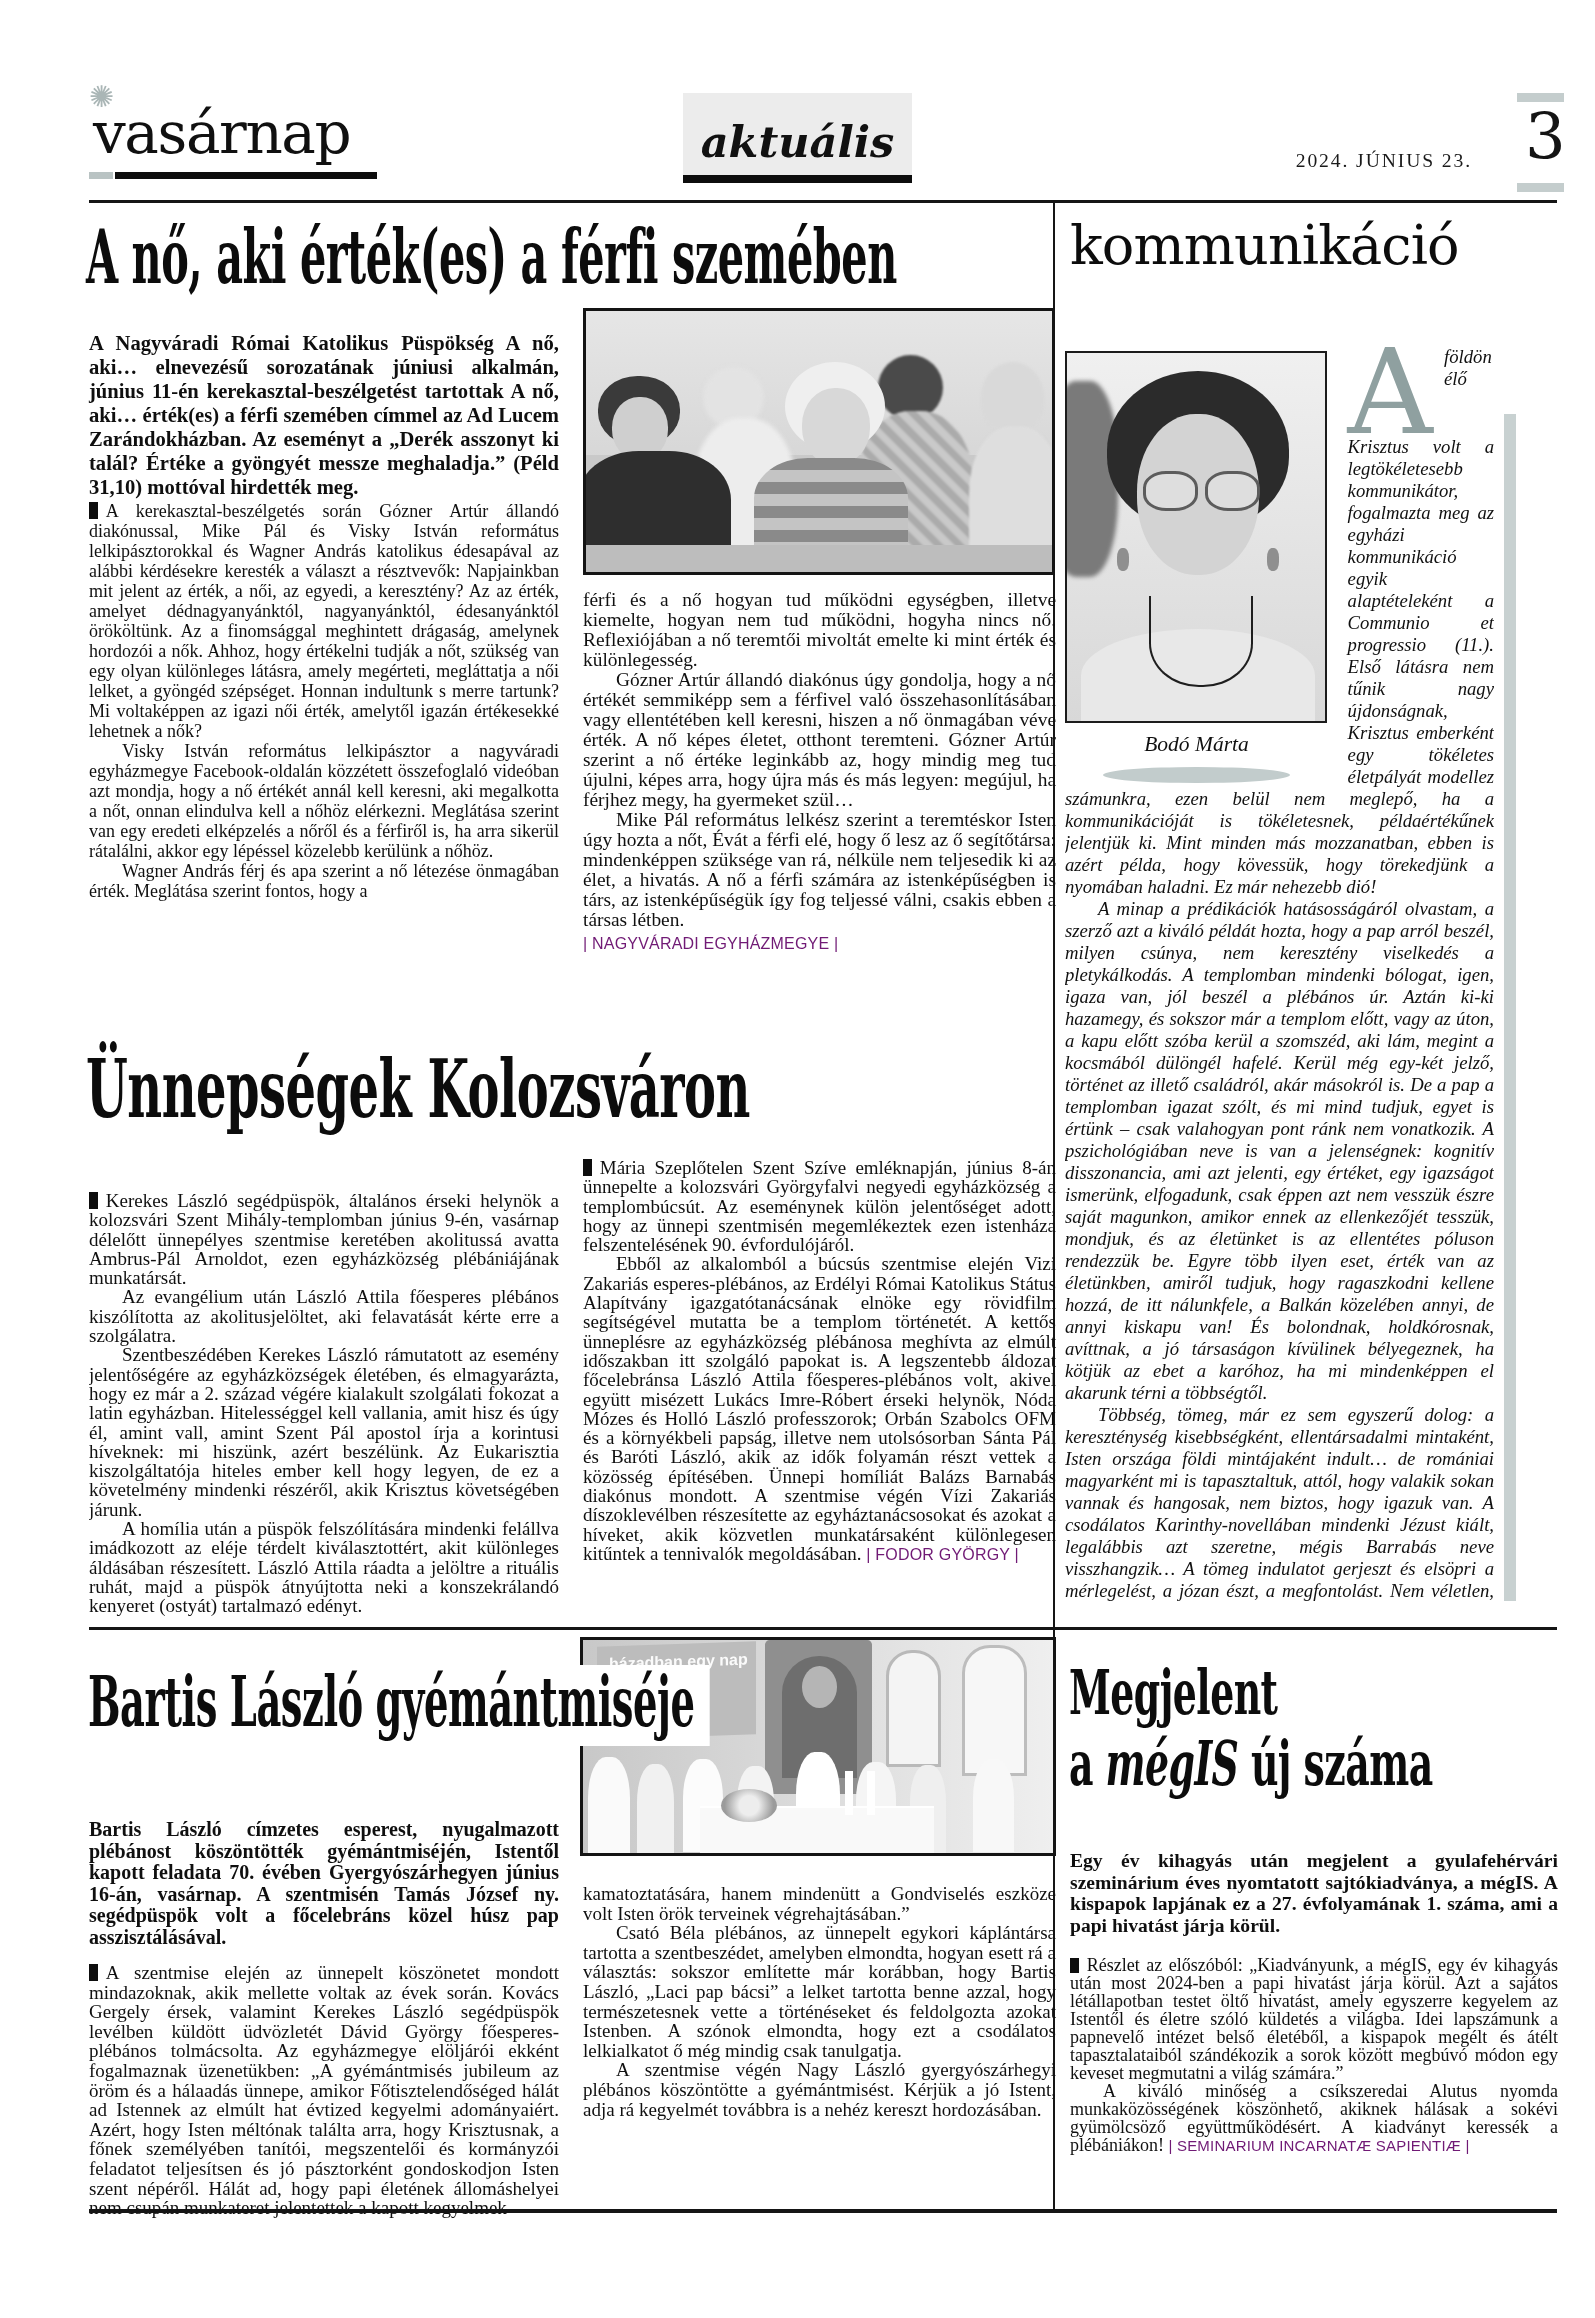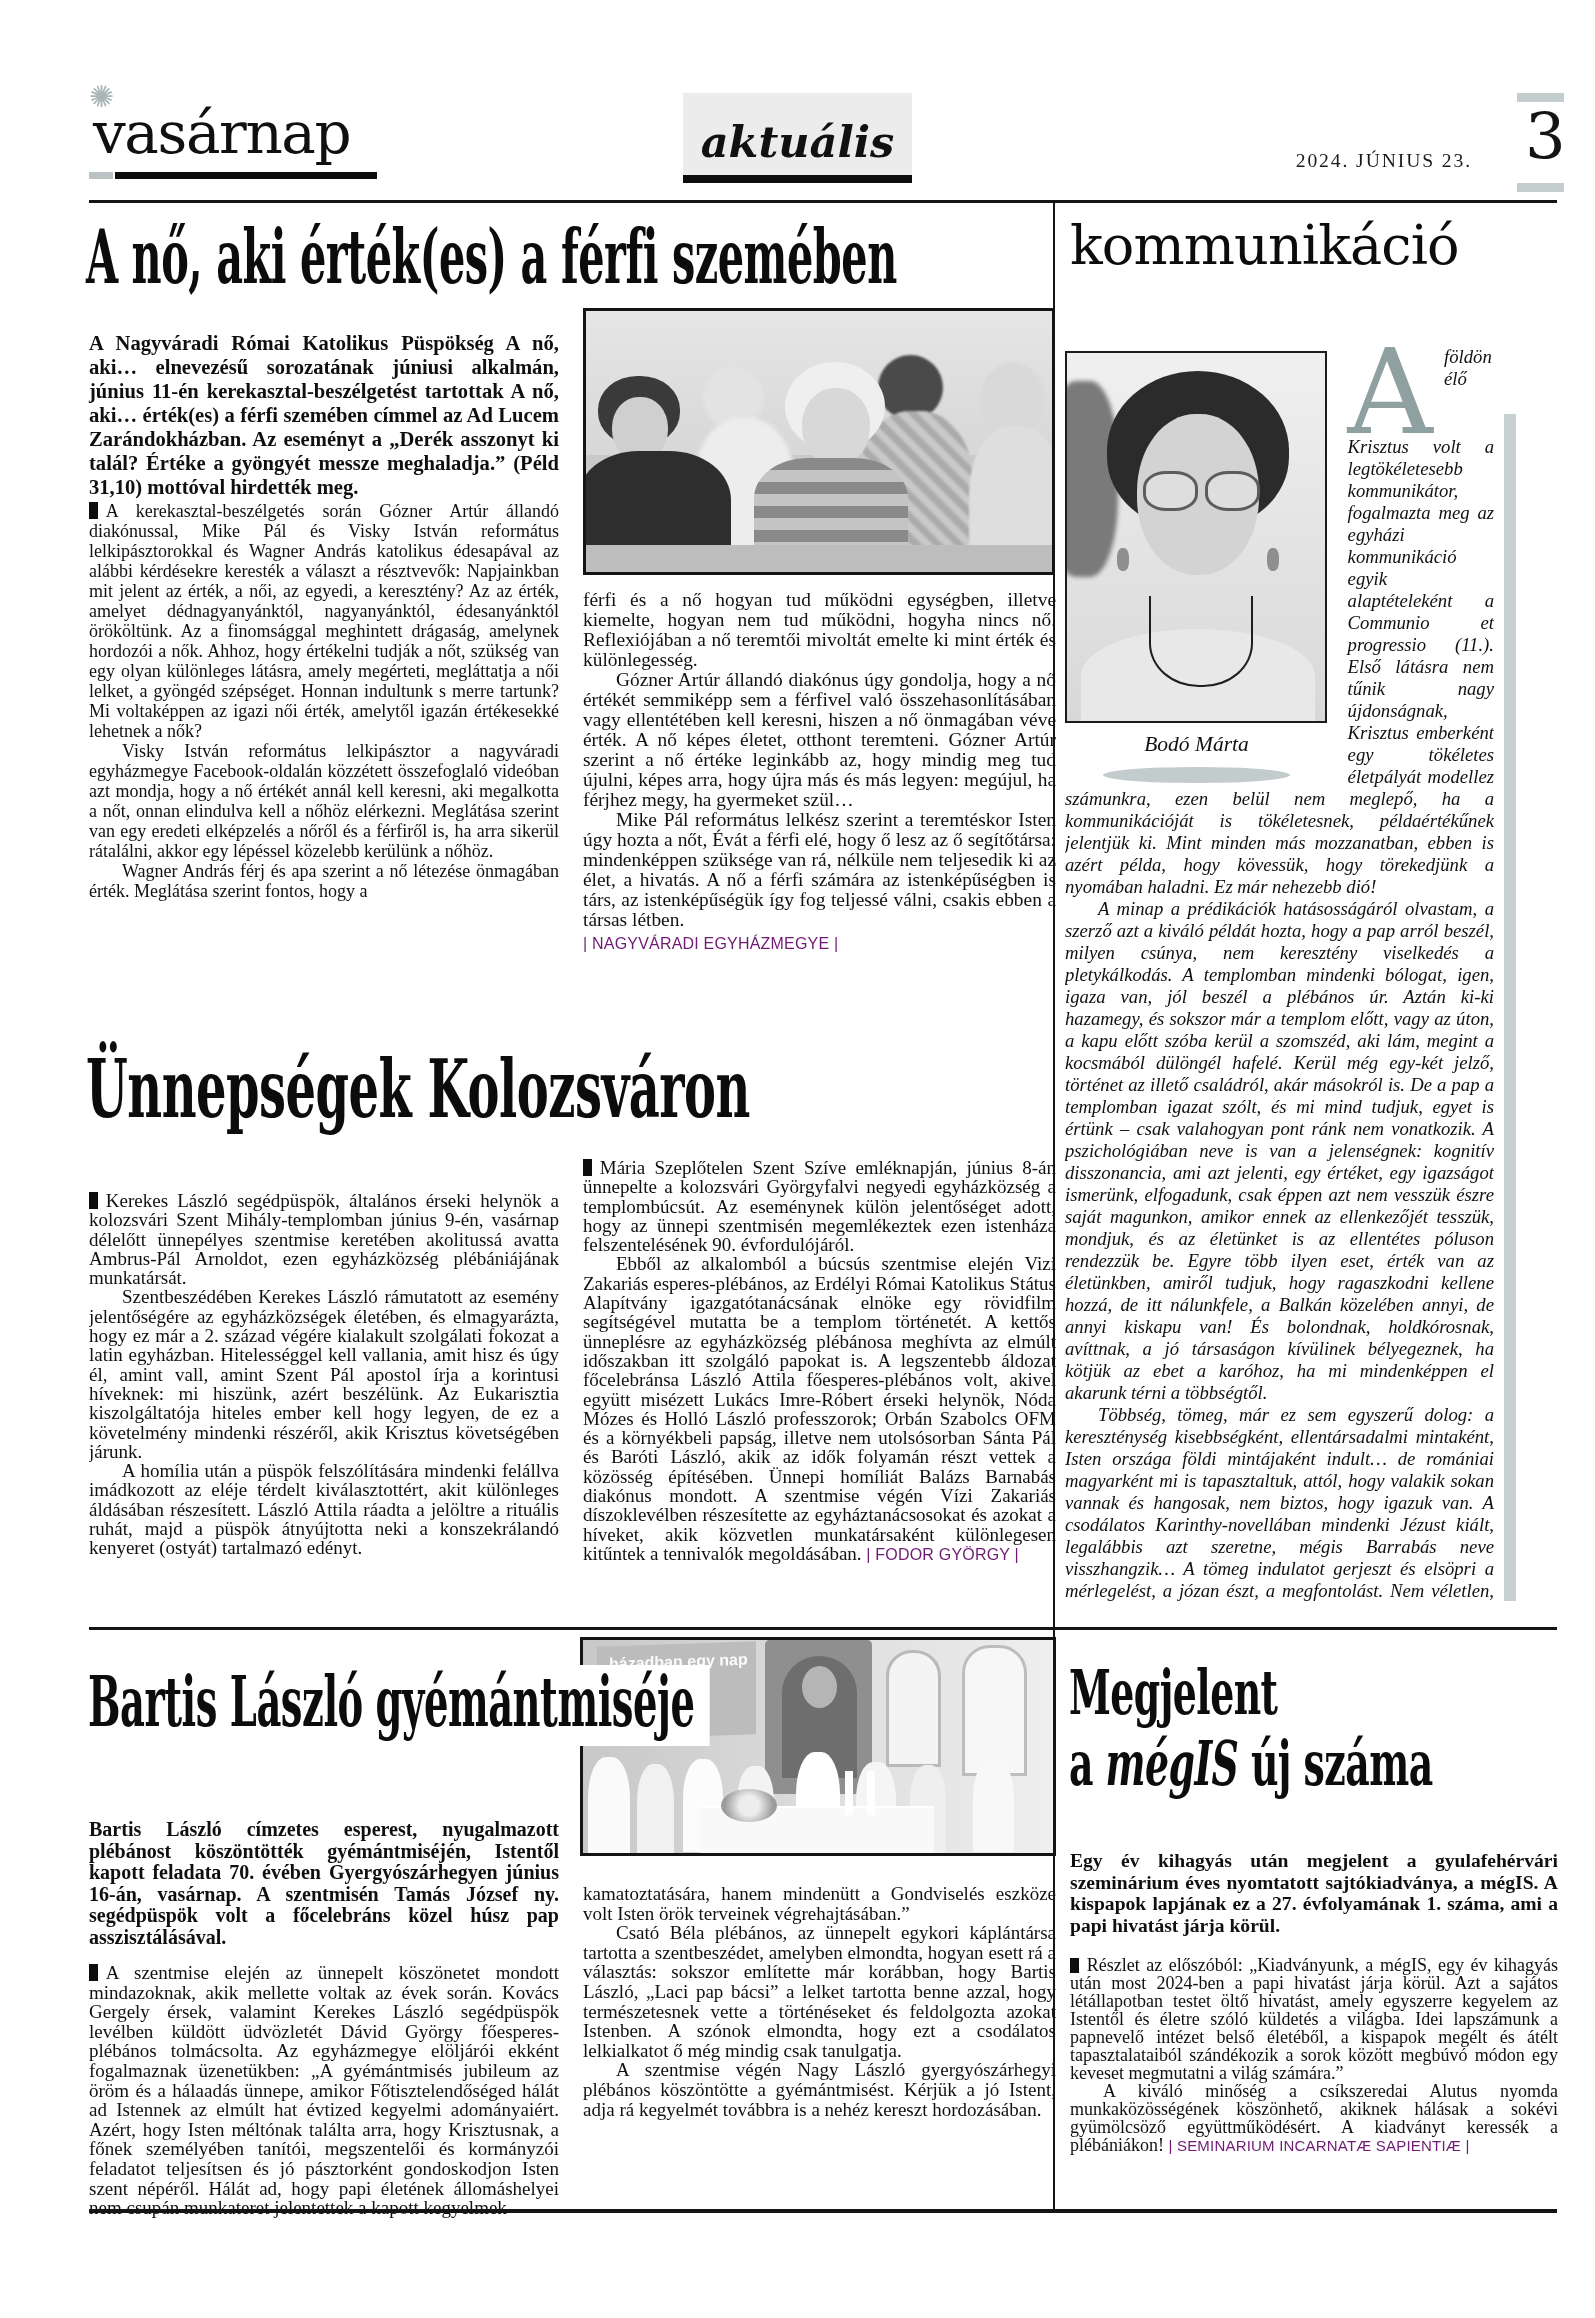--- a/index.html
+++ b/index.html
@@ -137,20 +137,21 @@
   </div>
 
   <div class="abs graybar" style="left:1504px;top:414px;width:12px;height:1187px;"></div>
 
   <div class="abs hl hl-unn" style="left:86px;top:1047px;">
     <span>Ünnepségek Kolozsváron</span>
   </div>
 
   <div class="abs col" style="left:89px;top:1158px;width:470px;height:463px;font-size:19px;line-height:19.3px;overflow:hidden;margin-top:33px;">
     <p><span class="pm"></span><span>Kerekes László segédpüspök, általános érseki helynök a kolozsvári Szent Mihály-templomban június 9-én, vasárnap délelőtt ünnepélyes szentmise keretében akolitussá avatta Ambrus-Pál Arnoldot, ezen egyházközség plébániájának munkatársát.</span></p>
+    <p class="ind">Az evangélium után László Attila főesperes plébános kiszólította az akolitusjelöltet, aki felavatását kérte erre a szolgálatra.</p>
     <p class="ind">Szentbeszédében Kerekes László rámutatott az esemény jelentőségére az egyházközségek életében, és elmagyarázta, hogy ez már a 2. század végére kialakult szolgálati fokozat a latin egyházban. Hitelességgel kell vallania, amit hisz és úgy él, amint vall, amint Szent Pál apostol írja a korintusi híveknek: mi hiszünk, azért beszélünk. Az Eukarisztia kiszolgáltatója hiteles ember kell hogy legyen, de ez a követelmény mindenki részéről, akik Krisztus követségében járunk.</p>
     <p class="ind">A homília után a püspök felszólítására mindenki felállva imádkozott az eléje térdelt kiválasztottért, akit különleges áldásában részesített. László Attila ráadta a jelöltre a rituális ruhát, majd a püspök átnyújtotta neki a konszekrálandó kenyeret (ostyát) tartalmazó edényt.</p>
   </div>
 
   <div class="abs col" style="left:583px;top:1158px;width:473px;height:463px;font-size:19px;line-height:19.3px;overflow:hidden;">
     <p><span class="pm"></span><span>Mária Szeplőtelen Szent Szíve emléknapján, június 8-án ünnepelte a kolozsvári Györgyfalvi negyedi egyházközség a templombúcsút. Az eseménynek külön jelentőséget adott, hogy az ünnepi szentmisén megemlékeztek ezen istenháza felszentelésének 90. évfordulójáról.</span></p>
     <p class="ind"><span>Ebből az alkalomból a búcsús szentmise elején Vizi Zakariás esperes-plébános, az Erdélyi Római Katolikus Státus Alapítvány igazgatótanácsának elnöke egy rövidfilm segítségével mutatta be a templom történetét. A kettős ünneplésre az egyházközség plébánosa meghívta az elmúlt időszakban itt szolgáló papokat is. A legszentebb áldozat főcelebránsa László Attila főesperes-plébános volt, akivel együtt misézett Lukács Imre-Róbert érseki helynök, Nóda Mózes és Holló László professzorok; Orbán Szabolcs OFM és a környékbeli papság, illetve nem utolsósorban Sánta Pál és Baróti László, akik az idők folyamán részt vettek a közösség építésében. Ünnepi homíliát Balázs Barnabás diakónus mondott. A szentmise végén Vízi Zakariás díszoklevélben részesítette az egyháztanácsosokat és azokat a híveket, akik közvetlen munkatársaként különlegesen kitűntek a tennivalók megoldásában. </span><span class="byline">| FODOR GYÖRGY |</span></p>
   </div>
 
   <div class="abs rule" style="left:89px;top:1627px;width:1468px;height:2.8px;"></div>

